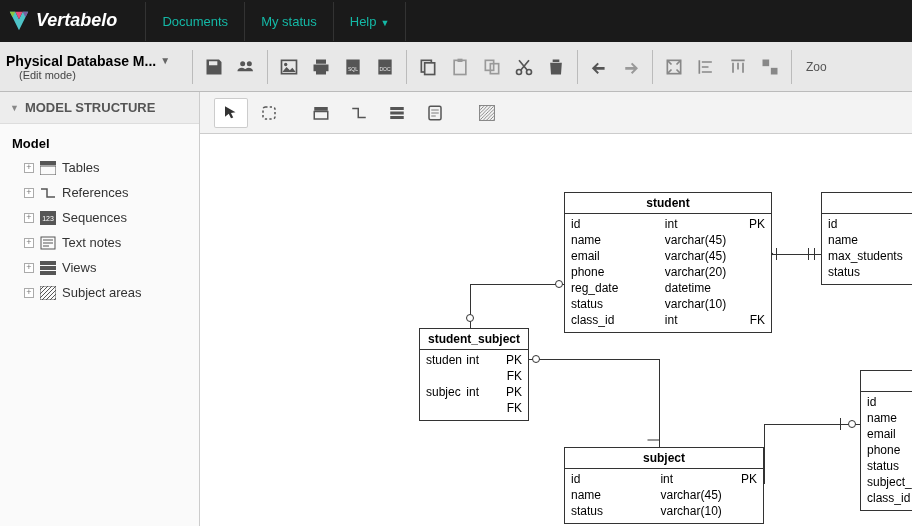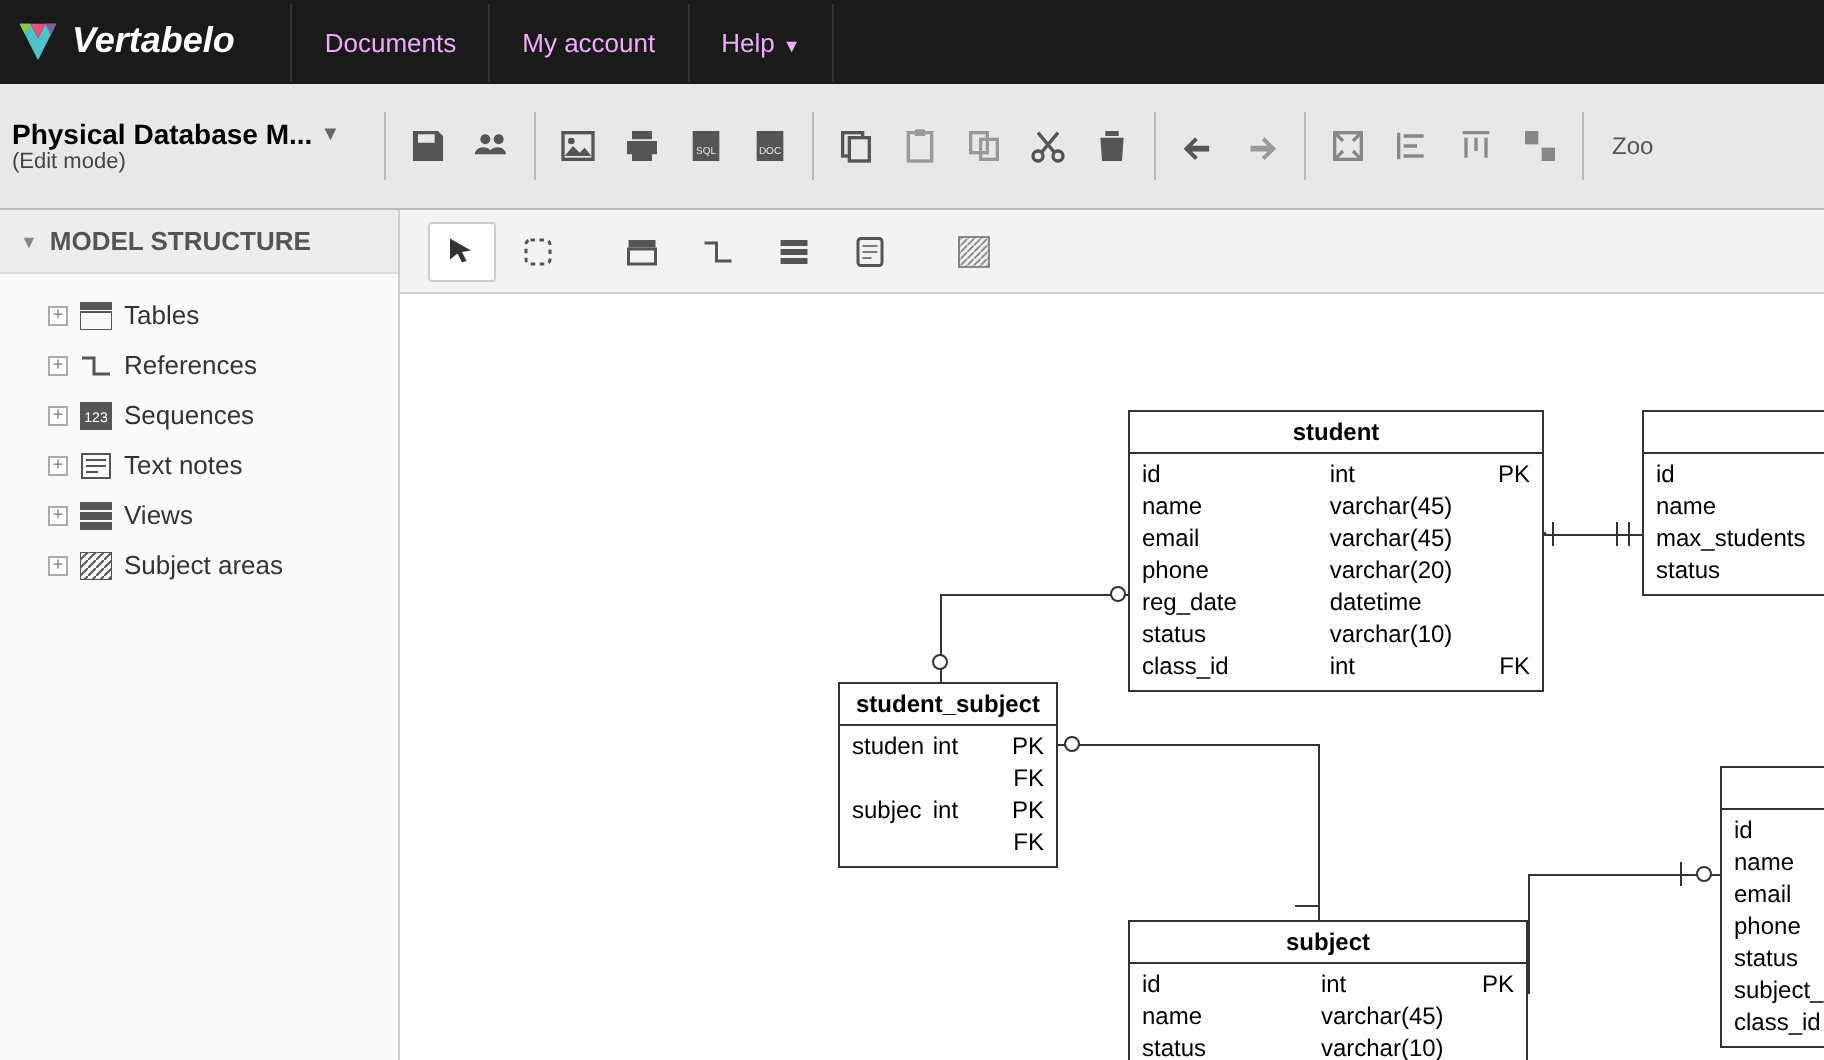--- a/index.html
+++ b/index.html
@@ -1,27 +1,27 @@
 <!DOCTYPE html>
 <html><head>
 <meta charset="utf-8">
 <style>
 * { box-sizing: border-box; margin: 0; padding: 0; }
 body { font-family: Arial, Helvetica, sans-serif; font-size: 13px; overflow: hidden; width: 912px; height: 530px; }
 .topbar { background: #1a1a1a; color: #fff; height: 42px; display: flex; align-items: center; padding: 0 8px; }
 .logo { display: flex; gap: 6px; font-weight: bold; font-size: 18px; font-style: italic; margin-right: 28px; }
 .logo-mark { width: 22px; height: 22px; }
 .topnav { display: flex; gap: 0; }
-.topnav-item { color: #f0abfc; padding: 12px 16px; cursor: pointer; font-size: 13px; border-left: 1px solid #333; }
+.topnav-item { color: #14b8a6; padding: 12px 16px; cursor: pointer; font-size: 13px; border-left: 1px solid #333; }
 .topnav-item:last-child { border-right: 1px solid #333; }
 .caret { font-size: 9px; margin-left: 4px; }
-.toolbar { background: #e8e8e8; border-bottom: 1px solid #bbb; height: 63px; display: flex; align-items: center; padding: 0 6px; gap: 2px; }
+.toolbar { background: #e8e8e8; border-bottom: 1px solid #bbb; height: 50px; display: flex; align-items: center; padding: 0 6px; gap: 2px; }
 .model-title { width: 180px; padding-right: 8px; }
 .model-title .t { font-weight: bold; font-size: 14px; white-space: nowrap; overflow: hidden; text-overflow: ellipsis; display: flex; align-items: center; }
-.model-title .sub { font-size: 11px; color: #444; }
+.model-title .sub { font-size: 11px; color: #444; margin-left: 13px; }
 .tb-sep { width: 1px; height: 34px; background: #bbb; margin: 0 4px; }
 .tb-btn { width: 30px; height: 30px; display: flex; align-items: center; justify-content: center; color: #555; cursor: pointer; }
 .tb-btn svg { width: 20px; height: 20px; }
 .zoom-lbl { color: #555; font-size: 12px; margin-left: 8px; }
 .main { display: flex; height: 434px; }
 .sidebar { width: 200px; background: #fafafa; border-right: 1px solid #ccc; display: flex; flex-direction: column; }
 .side-head { background: #ededed; color: #555; font-weight: bold; font-size: 13px; padding: 8px 10px; border-bottom: 1px solid #ddd; display: flex; align-items: center; gap: 6px; }
 .side-body { padding: 8px 6px; }
 .side-root { font-weight: bold; padding: 4px 6px; }
 .tree-item { display: flex; align-items: center; gap: 6px; padding: 5px 6px 5px 18px; color: #333; cursor: pointer; }
@@ -58,21 +58,21 @@
     <svg class="logo-mark" viewBox="0 0 24 24">
         <polygon points="2,2 12,22 22,2 16,2 12,10 8,2" fill="#4ec3c7"></polygon>
         <polygon points="8,2 12,10 16,2" fill="#e94f7a"></polygon>
         <polygon points="2,2 8,2 5,8" fill="#8dc63f"></polygon>
         <polygon points="16,2 22,2 19,8" fill="#7b5fa0"></polygon>
       </svg>
     <span>Vertabelo</span>
   </div>
   <div class="topnav">
     <div class="topnav-item">Documents</div>
-    <div class="topnav-item">My account</div>
+    <div class="topnav-item">My status</div>
     <div class="topnav-item"><span>Help</span><span class="caret">▼</span></div>
   </div>
 </div>
 
 <div class="toolbar">
 
   <div class="model-title">
     <div class="t">
         <span>Physical Database M...</span>
         <span class="caret" style="font-size:10px;color:#666;margin-left:4px">▼</span>
@@ -186,20 +186,21 @@
   <span class="zoom-lbl">Zoo</span>
 </div>
 
 <div class="main">
   <div class="sidebar">
     <div class="side-head">
       <span style="font-size:9px;color:#888">▼</span>
       <span>MODEL STRUCTURE</span>
     </div>
     <div class="side-body">
+      <div class="side-root">Model</div>
       <div class="tree-item">
         <span class="exp">+</span>
         <span class="ico">
             <svg viewBox="0 0 16 14">
               <rect width="16" height="4" fill="#555"></rect>
               <rect y="5" width="16" height="9" fill="none" stroke="#555"></rect>
             </svg>
           </span>
         <span>Tables</span>
       </div>

